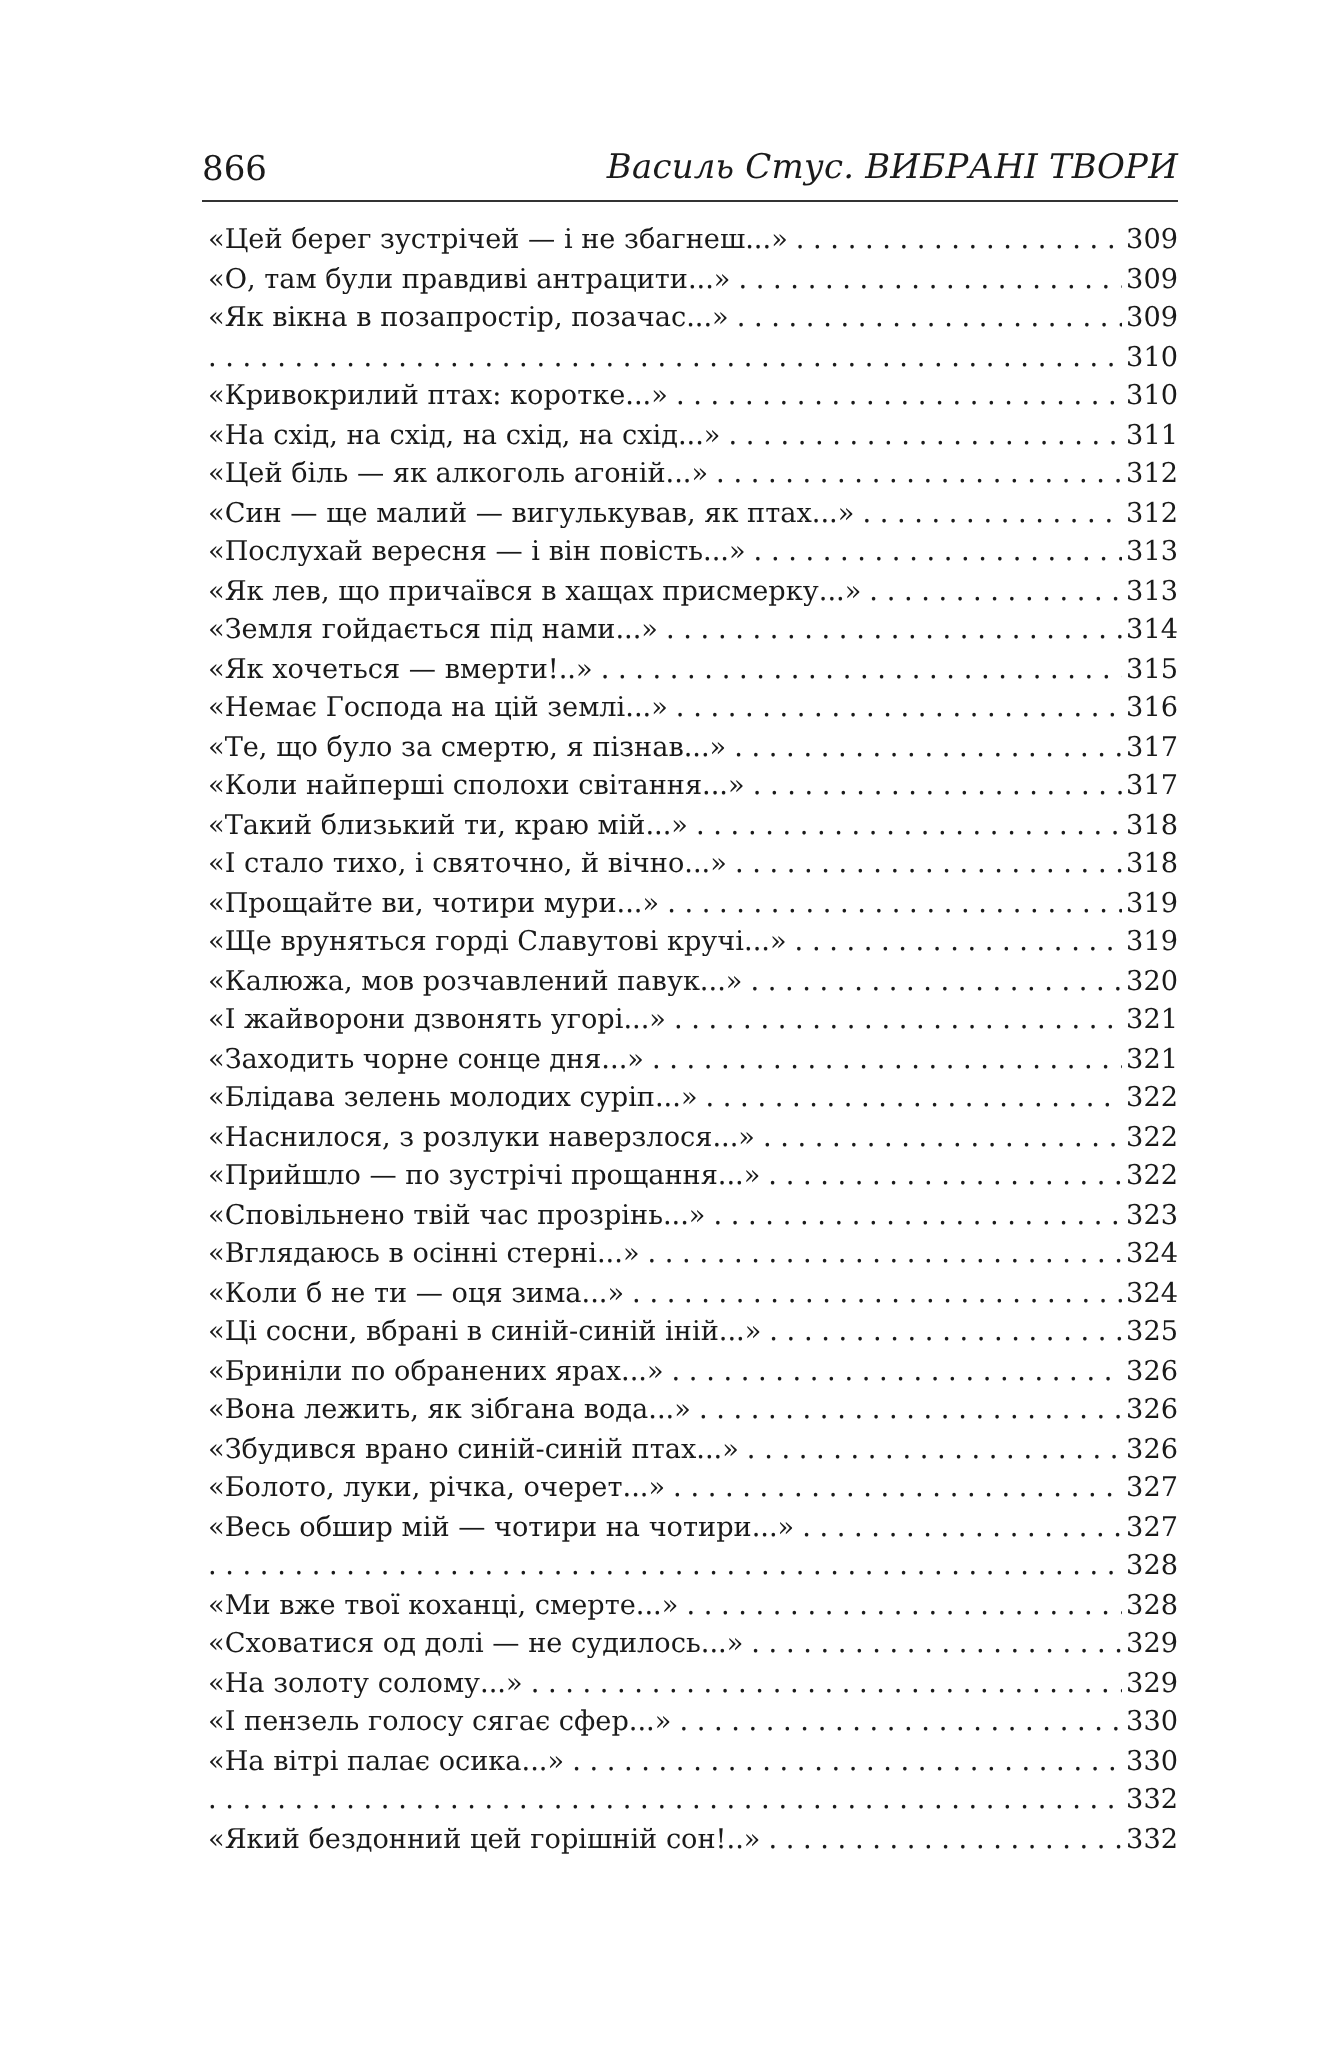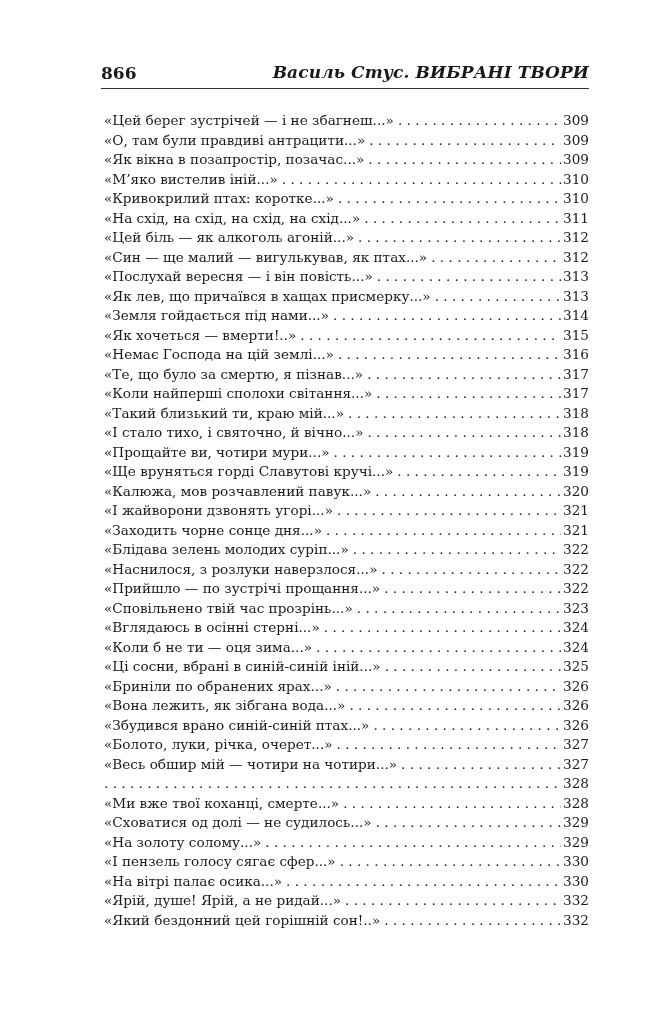--- a/index.html
+++ b/index.html
@@ -1,21 +1,21 @@
 <!DOCTYPE html>
 <html><head>
 <meta charset="utf-8">
 <style>
   html, body { margin: 0; padding: 0; background: #ffffff; }
   body { width: 665px; height: 1024px; position: relative; overflow: hidden; color: #1a1a1a; }
   .page-header {
-    position: absolute; left: 101px; top: 60px; width: 488px; height: 28px;
+    position: absolute; left: 101px; top: 72px; width: 488px; height: 28px;
     border-bottom: 1.5px solid #333;
     font-family: "DejaVu Serif", "Liberation Serif", serif;
-    font-weight: bold;
+    font-weight: normal;
   }
   .page-number { position: absolute; left: 0; top: 3px; font-size: 17px; font-style: normal; }
   .running-title { position: absolute; right: 0; top: 2px; font-size: 17px; font-style: italic; letter-spacing: 0.1px; text-align: center; }
   .toc {
     position: absolute; left: 104px; top: 111px; width: 485px;
     font-family: "DejaVu Serif", "Liberation Serif", serif;
     font-size: 13.6px;
   }
   .toc-row {
     display: flex; align-items: flex-start; height: 19.5px; line-height: 19.5px;
@@ -50,21 +50,20 @@
       <span class="toc-title">«О, там були правдиві антрацити...»</span>
       <span class="toc-leader"></span>
       <span class="toc-page">309</span>
     </div>
     <div class="toc-row">
       <span class="toc-title">«Як вікна в позапростір, позачас...»</span>
       <span class="toc-leader"></span>
       <span class="toc-page">309</span>
     </div>
     <div class="toc-row">
-      <span class="toc-title">«М’яко вистелив іній...»</span>
       <span class="toc-leader"></span>
       <span class="toc-page">310</span>
     </div>
     <div class="toc-row">
       <span class="toc-title">«Кривокрилий птах: коротке...»</span>
       <span class="toc-leader"></span>
       <span class="toc-page">310</span>
     </div>
     <div class="toc-row">
       <span class="toc-title">«На схід, на схід, на схід, на схід...»</span>
@@ -234,21 +233,20 @@
       <span class="toc-title">«І пензель голосу сягає сфер...»</span>
       <span class="toc-leader"></span>
       <span class="toc-page">330</span>
     </div>
     <div class="toc-row">
       <span class="toc-title">«На вітрі палає осика...»</span>
       <span class="toc-leader"></span>
       <span class="toc-page">330</span>
     </div>
     <div class="toc-row">
-      <span class="toc-title">«Ярій, душе! Ярій, а не ридай...»</span>
       <span class="toc-leader"></span>
       <span class="toc-page">332</span>
     </div>
     <div class="toc-row">
       <span class="toc-title">«Який бездонний цей горішній сон!..»</span>
       <span class="toc-leader"></span>
       <span class="toc-page">332</span>
     </div>
   </div>
 

